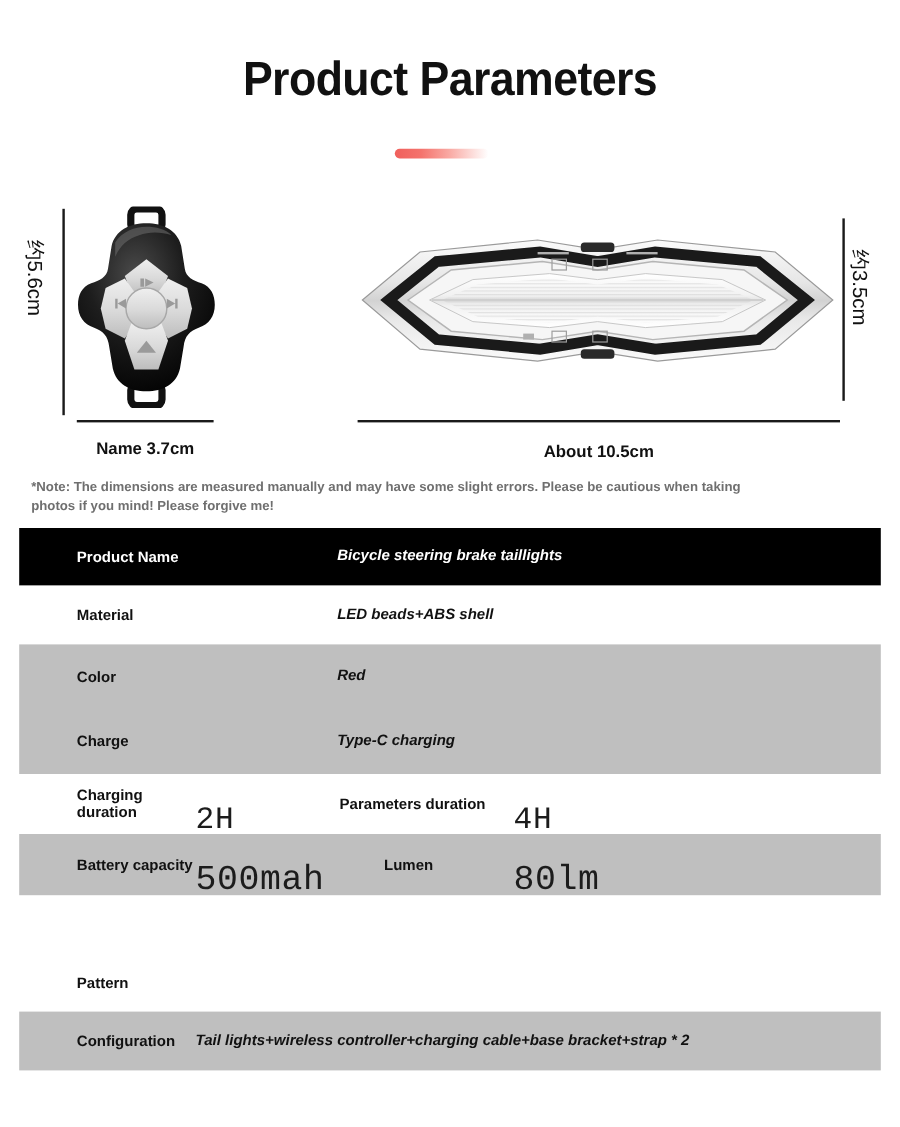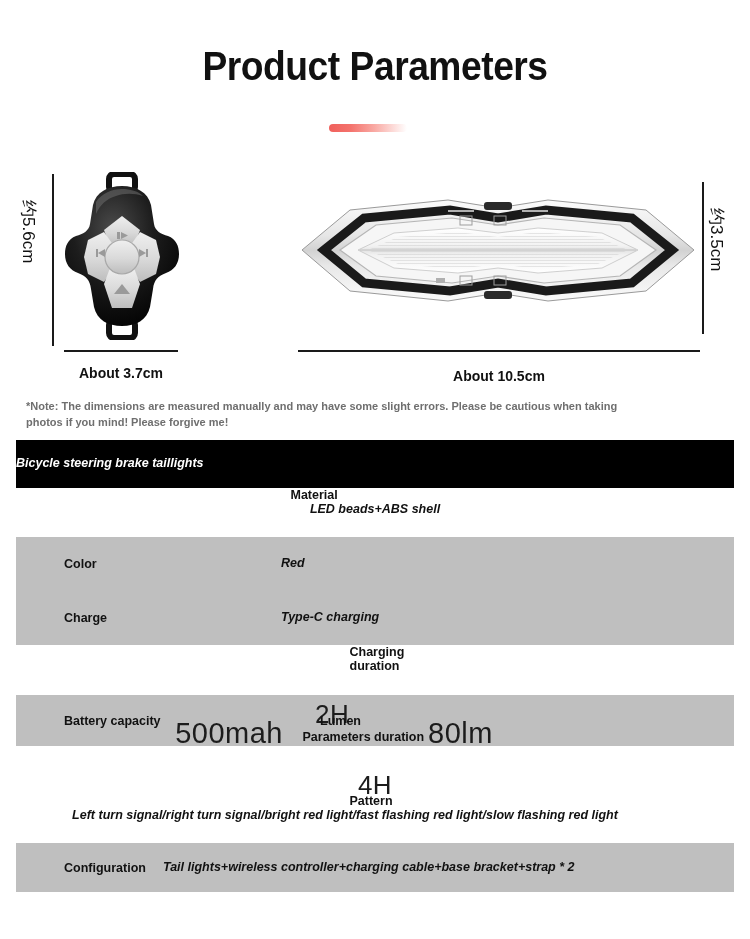--- a/index.html
+++ b/index.html
@@ -63,39 +63,39 @@
 
   
   .spec-table{
     position:absolute;left:16px;top:440px;
     width:718px;
     border-collapse:collapse;
   }
   .spec-row{display:flex;align-items:center;box-sizing:border-box;}
   .spec-row.dark{background:#000000;color:#ffffff;}
   .spec-row.grey{background:#bfbfbf;color:#111;}
-  .spec-row.light{background:#ffffff;color:#111;flex-direction:column;}
+  .spec-row.light{background:#ffffff;color:#111;}
 
   .cell-label{
     font-size:12.5px;font-weight:bold;
     box-sizing:border-box;
     flex:0 0 auto;
   }
   .cell-value{
     font-size:12.5px;font-weight:bold;
     box-sizing:border-box;
     flex:1 1 auto;
     line-height:1.25;
     font-style:italic;
   }
   .cell-big{
     font-size:26px;font-weight:300;
     letter-spacing:0.5px;
     color:#1c1c1c;
-    font-family:Liberation Sans, sans-serif;
+    font-family:Liberation Mono, monospace;
     flex:0 0 auto;
     box-sizing:border-box;
     margin-top:26px;
   }
 </style>
 </head>
 <body>
 
 <div class="page">
 
@@ -156,21 +156,21 @@
         <g fill="#9a9a9a">
           <path d="M55 60 h3 v7 h-3 z M59 60 l7 3.5 l-7 3.5 z"></path>
           <path d="M36 81 l7 -4 v8 z M34 77 h2 v8 h-2 z"></path>
           <path d="M84 81 l-7 -4 v8 z M86 77 h-2 v8 h2 z"></path>
           <path d="M60 112 l8 10 h-16 z"></path>
         </g>
       </svg>
     </div>
 
     <div class="hline" style="left:64px;top:190px;width:114px;"></div>
-    <div class="dimcap" style="left:64px;top:205px;width:114px;">About 3.7cm</div>
+    <div class="dimcap" style="left:64px;top:205px;width:114px;">Name 3.7cm</div>
 
     <div class="taillight">
       <svg viewBox="0 0 400 125" width="400" height="125" aria-hidden="true">
         <defs>
           <linearGradient id="shellG" x1="0" y1="0" x2="0" y2="1">
             <stop offset="0%" stop-color="#fbfbfb"></stop>
             <stop offset="35%" stop-color="#e6e6e6"></stop>
             <stop offset="50%" stop-color="#d2d2d2"></stop>
             <stop offset="65%" stop-color="#e8e8e8"></stop>
             <stop offset="100%" stop-color="#fafafa"></stop>
@@ -227,20 +227,21 @@
 
     <div class="hline" style="left:298px;top:190px;width:402px;"></div>
     <div class="dimcap" style="left:298px;top:208px;width:402px;">About 10.5cm</div>
   </div>
 
   <div class="note">*Note: The dimensions are measured manually and may have some slight errors. Please be cautious when taking photos if you mind! Please forgive me!</div>
 
   <div class="spec-table">
 
     <div class="spec-row dark" style="height:48px;">
+      <div class="cell-label" style="width:265px;padding-left:48px;">Product Name</div>
       <div class="cell-value">Bicycle steering brake taillights</div>
     </div>
 
     <div class="spec-row light" style="height:49px;">
       <div class="cell-label" style="width:265px;padding-left:48px;">Material</div>
       <div class="cell-value">LED beads+ABS shell</div>
     </div>
 
     <div class="spec-row grey" style="height:53px;">
       <div class="cell-label" style="width:265px;padding-left:48px;">Color</div>
@@ -255,28 +256,27 @@
 
     <div class="spec-row light" style="height:50px;">
       <div class="cell-label" style="width:147px;padding-left:48px;">Charging duration</div>
       <div class="cell-big" style="width:120px;">2H</div>
       <div class="cell-label" style="width:145px;">Parameters duration</div>
       <div class="cell-big">4H</div>
     </div>
 
     <div class="spec-row grey" style="height:51px;">
       <div class="cell-label" style="width:147px;padding-left:48px;">Battery capacity</div>
-      <div class="cell-big" style="width:120px;font-size:29px;text-align:right;">500mah</div>
+      <div class="cell-big" style="width:120px;font-size:29px;">500mah</div>
       <div class="cell-label" style="width:145px;padding-left:37px;">Lumen</div>
       <div class="cell-big" style="font-size:29px;">80lm</div>
     </div>
 
     <div class="spec-row light" style="height:49px;margin-top:48px;">
       <div class="cell-label" style="width:147px;padding-left:48px;">Pattern</div>
-      <div class="cell-value" style="padding-right:60px;">Left turn signal/right turn signal/bright red light/fast flashing red light/slow flashing red light</div>
     </div>
 
     <div class="spec-row grey" style="height:49px;">
       <div class="cell-label" style="width:147px;padding-left:48px;">Configuration</div>
       <div class="cell-value">Tail lights+wireless controller+charging cable+base bracket+strap * 2</div>
     </div>
 
   </div>
 </div>
 

